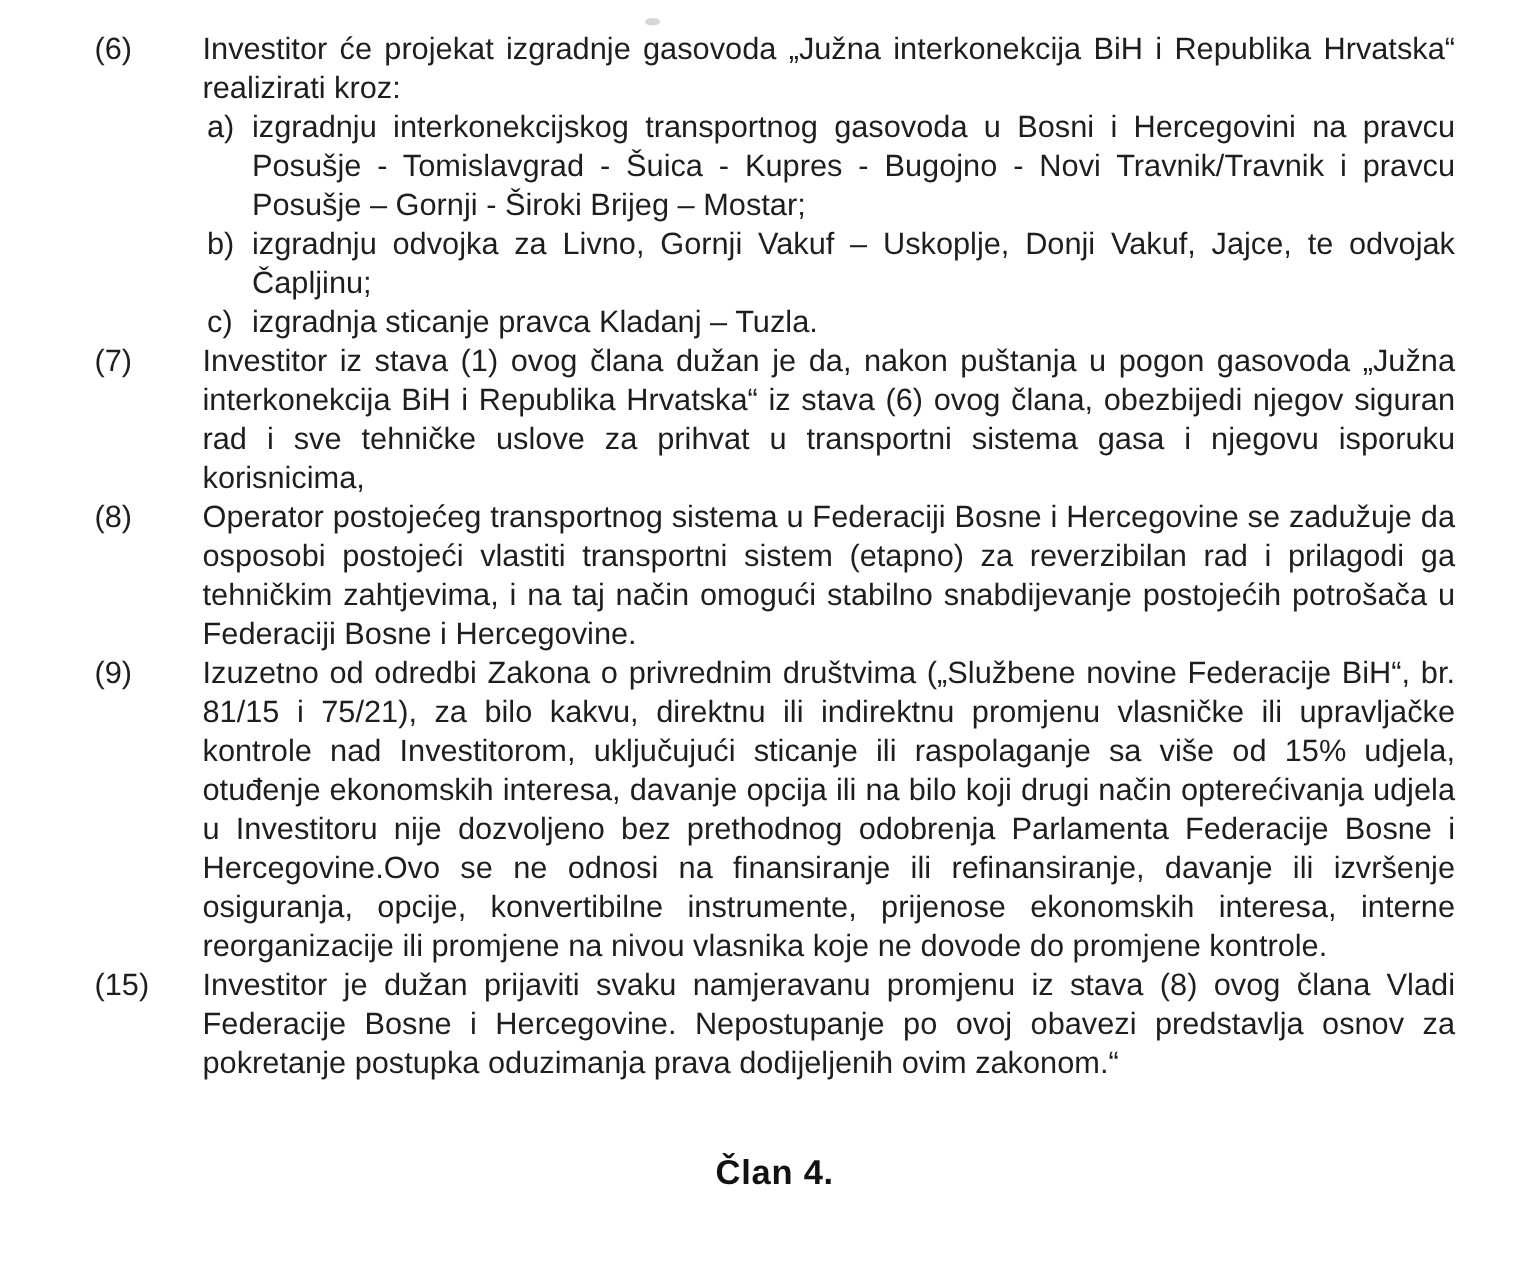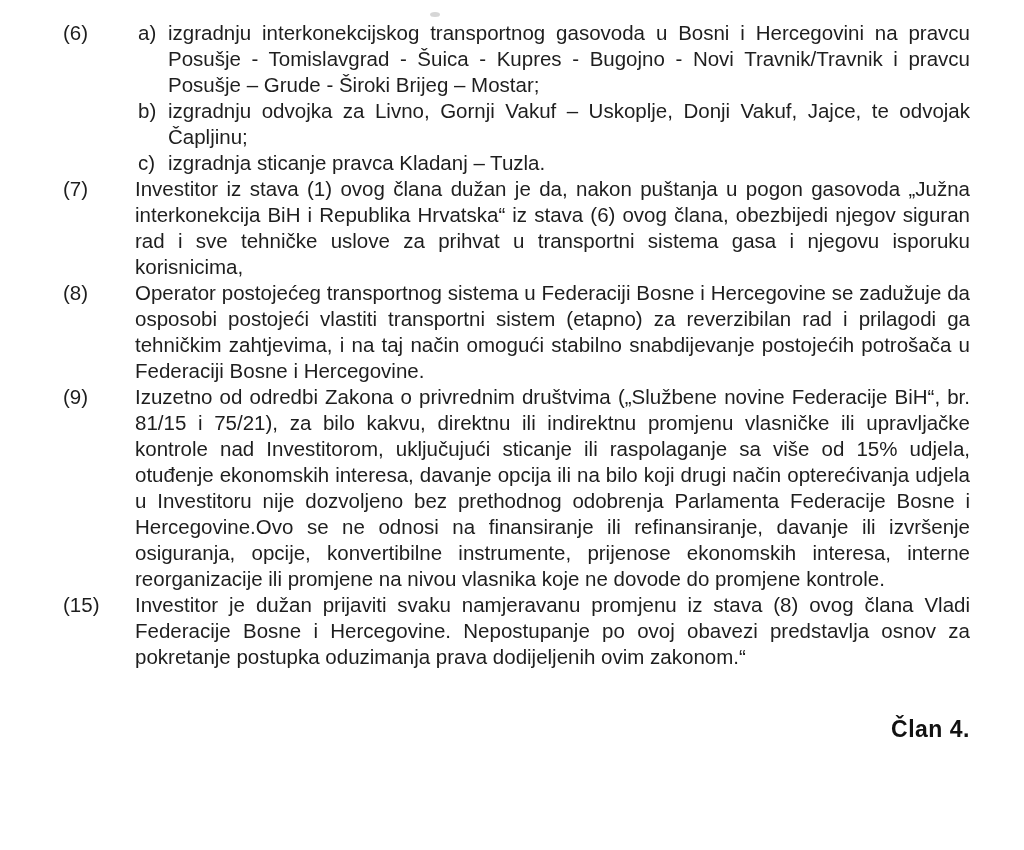--- a/index.html
+++ b/index.html
@@ -45,21 +45,21 @@
   .subnum {
     flex: 0 0 30px;
     white-space: nowrap;
   }
   .sub p.text {
     flex: 1 1 auto;
     min-width: 0;
   }
   .heading {
     margin: 46px 0 0 0;
-    text-align: right;
+    text-align: center;
     font-size: 23px;
     font-weight: 700;
     letter-spacing: 0.5px;
     color: #121212;
   }
   .artifact {
     position: absolute;
     left: 430px;
     top: 12px;
     width: 10px;
@@ -72,23 +72,24 @@
 </head>
 <body>
 
 <div class="page">
 
   <div class="artifact"></div>
 
   <section class="item">
     <span class="num">(6)</span>
     <div class="body">
+      <p class="text">Investitor će projekat izgradnje gasovoda „Južna interkonekcija BiH i Republika Hrvatska“ realizirati kroz:</p>
       <div class="sub">
         <span class="subnum">a)</span>
-        <p class="text">izgradnju interkonekcijskog transportnog gasovoda u Bosni i Hercegovini na pravcu Posušje - Tomislavgrad - Šuica - Kupres - Bugojno - Novi Travnik/Travnik i pravcu Posušje – Grude - Široki Brijeg – Mostar;</p>
+        <p class="text">izgradnju interkonekcijskog transportnog gasovoda u Bosni i Hercegovini na pravcu Posušje - Tomislavgrad - Šuica - Kupres - Bugojno - Novi Travnik/Travnik i pravcu Posušje – Gornji - Široki Brijeg – Mostar;</p>
       </div>
       <div class="sub">
         <span class="subnum">b)</span>
         <p class="text">izgradnju odvojka za Livno, Gornji Vakuf – Uskoplje, Donji Vakuf, Jajce, te odvojak Čapljinu;</p>
       </div>
       <div class="sub">
         <span class="subnum">c)</span>
         <p class="text">izgradnja sticanje pravca Kladanj – Tuzla.</p>
       </div>
     </div>

